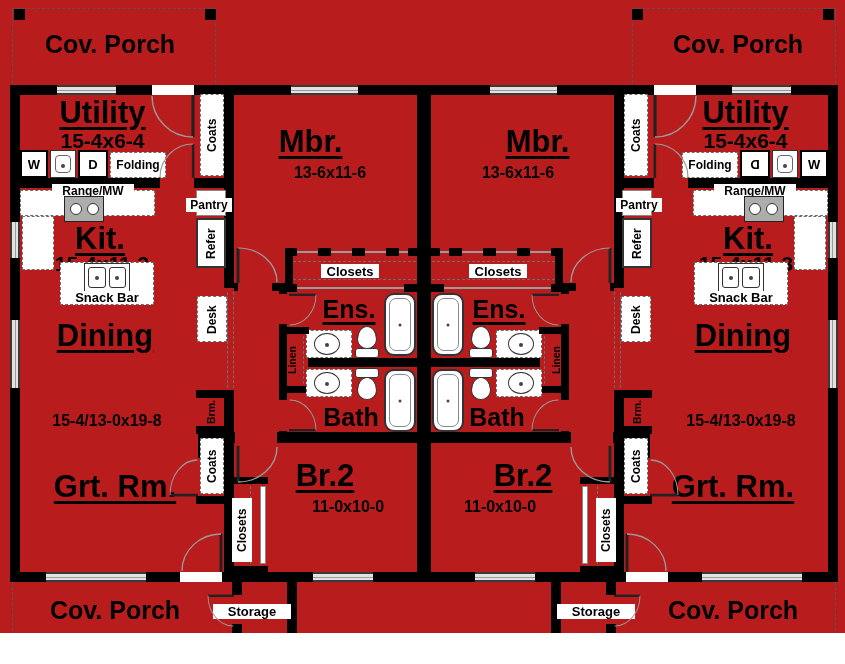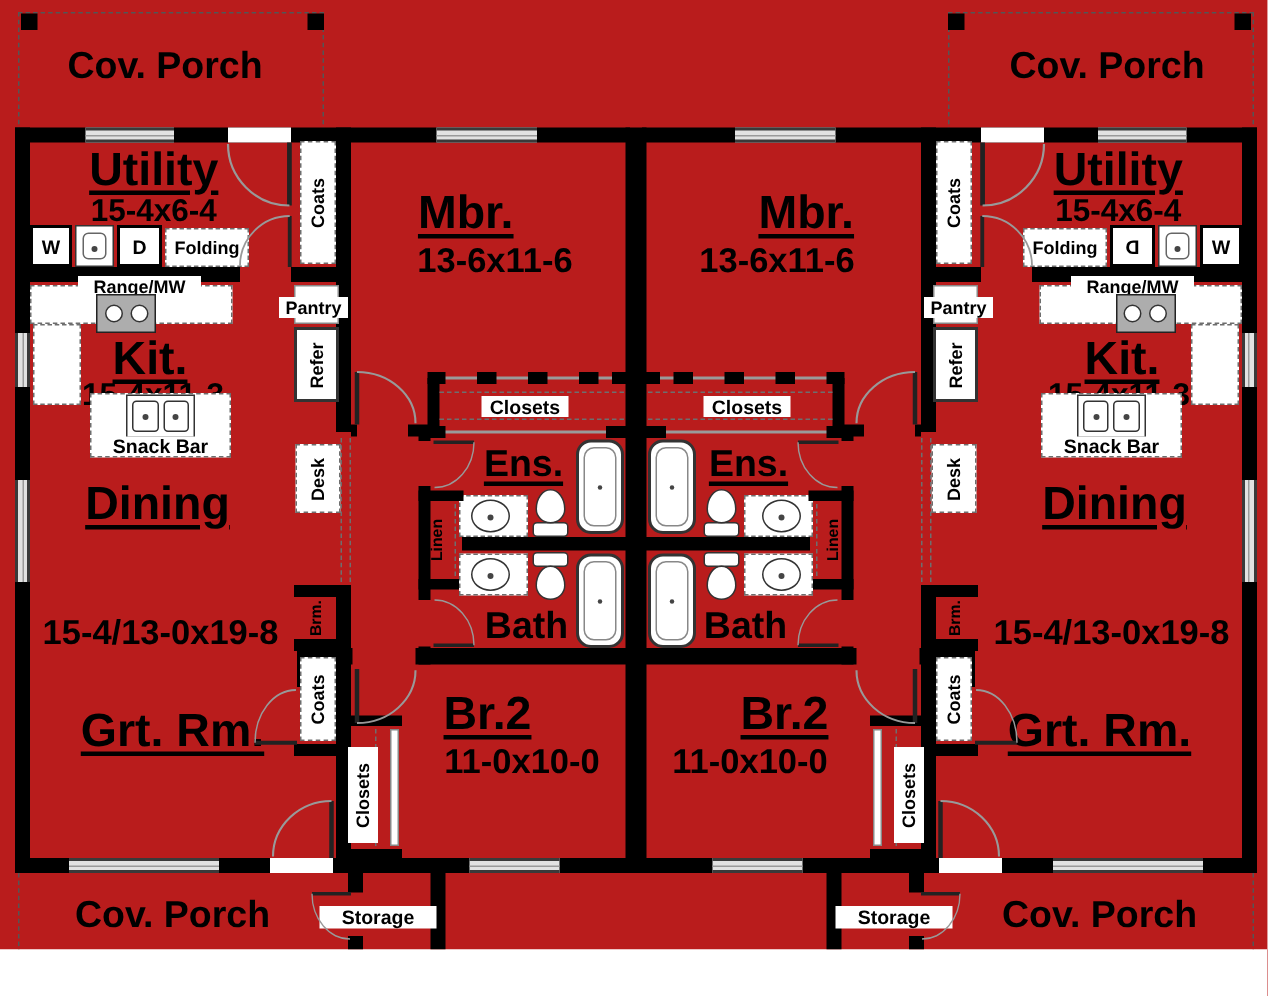--- a/index.html
+++ b/index.html
@@ -23,21 +23,21 @@
   .post-t{position:absolute;width:11px;height:11px;background:#000;}
   .post-b{position:absolute;width:19px;height:19px;border:2px solid #000;background:#fff;box-sizing:border-box;}
   .post-b::after{content:"";position:absolute;left:50%;top:50%;width:7px;height:7px;background:#000;transform:translate(-50%,-50%);}
   .lbl{position:absolute;font-weight:700;display:flex;align-items:center;justify-content:center;white-space:nowrap;line-height:1;}
   .u{text-decoration:underline;text-decoration-thickness:2.5px;text-underline-offset:4px;}
   .bg{background:#fff;}
   .vlbl{position:absolute;font-weight:700;writing-mode:vertical-rl;transform:rotate(180deg);
         display:flex;align-items:center;justify-content:center;line-height:1;}
   .mirrored .lbl{transform:scaleX(-1);}
   .mirrored .vlbl{transform:scaleX(-1) rotate(180deg);}
-  .s31{font-size:31px;} .s25{font-size:25px;} .s23{font-size:23px;} .s21{font-size:21px;}
+  .s31{font-size:31px;} .s25{font-size:25px;} .s23{font-size:16px;} .s21{font-size:21px;}
   .s13{font-size:13px;} .s12{font-size:12px;} .s10{font-size:10.5px;}
   .appl{position:absolute;border:2px solid #000;background:#fff;box-sizing:border-box;
         display:flex;align-items:center;justify-content:center;font-weight:700;font-size:13px;}
   .box{position:absolute;border:2px solid #333;background:#fff;box-sizing:border-box;}
   .tub{position:absolute;border:2px solid #333;border-radius:10px;background:#fff;box-sizing:border-box;}
   .tub::before{content:"";position:absolute;inset:3px;border:1px solid #888;border-radius:7px;}
   .tub::after{content:"";position:absolute;left:50%;top:50%;width:3px;height:3px;background:#444;border-radius:50%;transform:translate(-50%,-50%);}
   .sink{position:absolute;border:1.5px solid #333;border-radius:50%;background:#fff;box-sizing:border-box;}
   .sink::after{content:"";position:absolute;left:50%;top:55%;width:4px;height:4px;background:#444;border-radius:50%;transform:translate(-50%,-50%);}
   .bowl{position:absolute;border:1.5px solid #333;background:#fff;box-sizing:border-box;border-radius:50%/58% 58% 42% 42%;}

